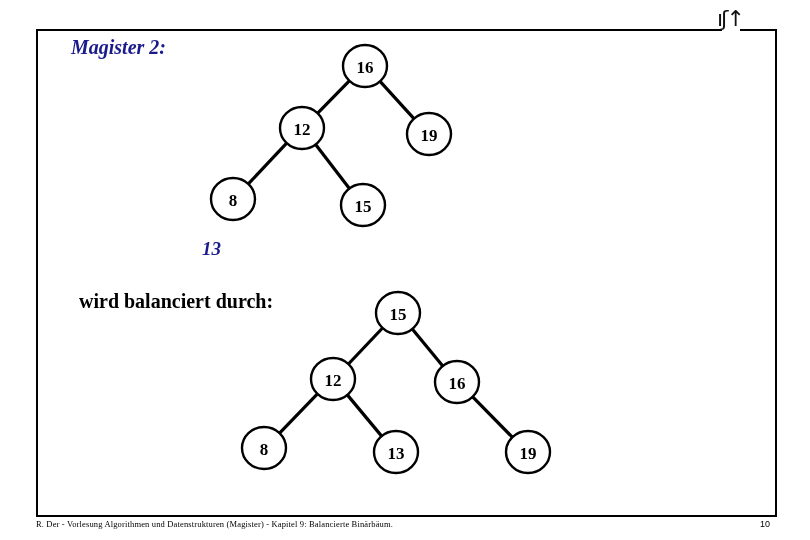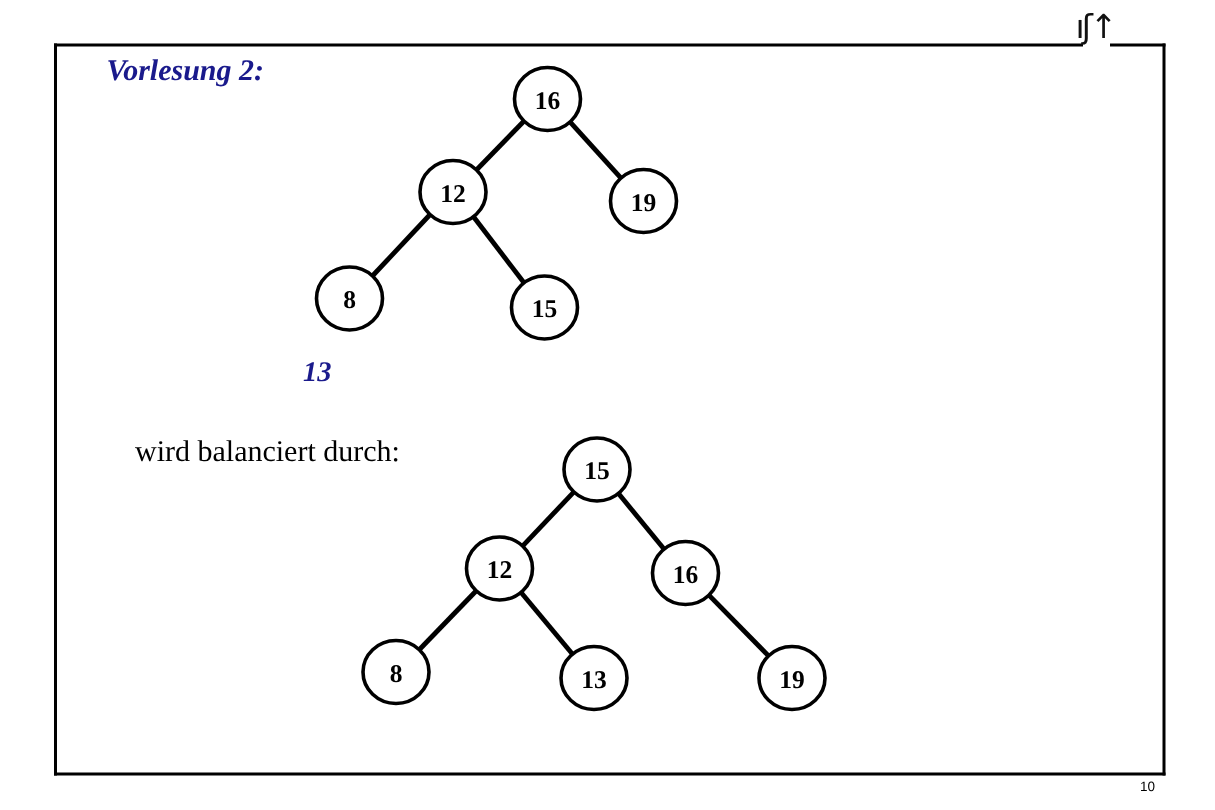--- a/index.html
+++ b/index.html
@@ -80,25 +80,26 @@
   #label-einfuegen {
     left: 71px; top: 238px;
     font-size: 19px;
   }
   #value-einfuegen {
     left: 202px; top: 238px;
     font-size: 19px;
   }
   #text-balanciert {
     position: absolute;
-    left: 90px; top: 290px;
+    left: 79px; top: 290px;
     font-size: 20px;
     color: #000;
     font-family: "Liberation Serif", "DejaVu Serif", serif;
     white-space: nowrap;
+    font-weight: bold;
   }
 
   
   .tree-svg {
     position: absolute;
     left: 0; top: 0;
     width: 810px;
     height: 540px;
     pointer-events: none;
   }
@@ -146,21 +147,21 @@
 <div id="slide">
 
   <div class="frame-top-a"></div>
   <div class="frame-top-b"></div>
   <div class="frame-left"></div>
   <div class="frame-right"></div>
   <div class="frame-bottom"></div>
 
   <div class="corner-mark">ıʃ↑</div>
 
-  <div class="heading" id="title-beispiel">Vorlesung 2:</div>
+  <div class="heading" id="title-beispiel">Magister 2:</div>
 
   <svg class="tree-svg" id="trees" viewBox="0 0 810 540" xmlns="http://www.w3.org/2000/svg">
       <g>
         <line x1="350.0324426100165" y1="80.02854963233526" x2="316.9675573899835" y2="113.97145036766474" class="tree-edge"></line>
         <line x1="379.3926586791048" y1="80.56399985385606" x2="414.6073413208952" y2="119.43600014614394" class="tree-edge"></line>
         <line x1="287.36438298355864" y1="142.34270266621584" x2="247.6356170164414" y2="184.65729733378416" class="tree-edge"></line>
         <line x1="315.04023665508896" y1="143.67678723562605" x2="349.95976334491104" y2="189.32321276437395" class="tree-edge"></line>
         <g>
           <ellipse cx="365" cy="66" rx="22" ry="21" class="node-ellipse"></ellipse>
           <text x="365" y="67" class="node-label">16</text>
@@ -211,15 +212,16 @@
         <g>
           <ellipse cx="528" cy="452" rx="22" ry="21" class="node-ellipse"></ellipse>
           <text x="528" y="453" class="node-label">19</text>
         </g>
       </g>
     </svg>
 
   <div class="heading" id="value-einfuegen">13</div>
   <div id="text-balanciert">wird balanciert durch:</div>
 
+  <div id="footer-text">R. Der -  Vorlesung Algorithmen und Datenstrukturen (Magister)  -  Kapitel 9:  Balancierte Binärbäum.</div>
   <div id="page-number">10</div>
 
 </div>
 
 </body></html>

